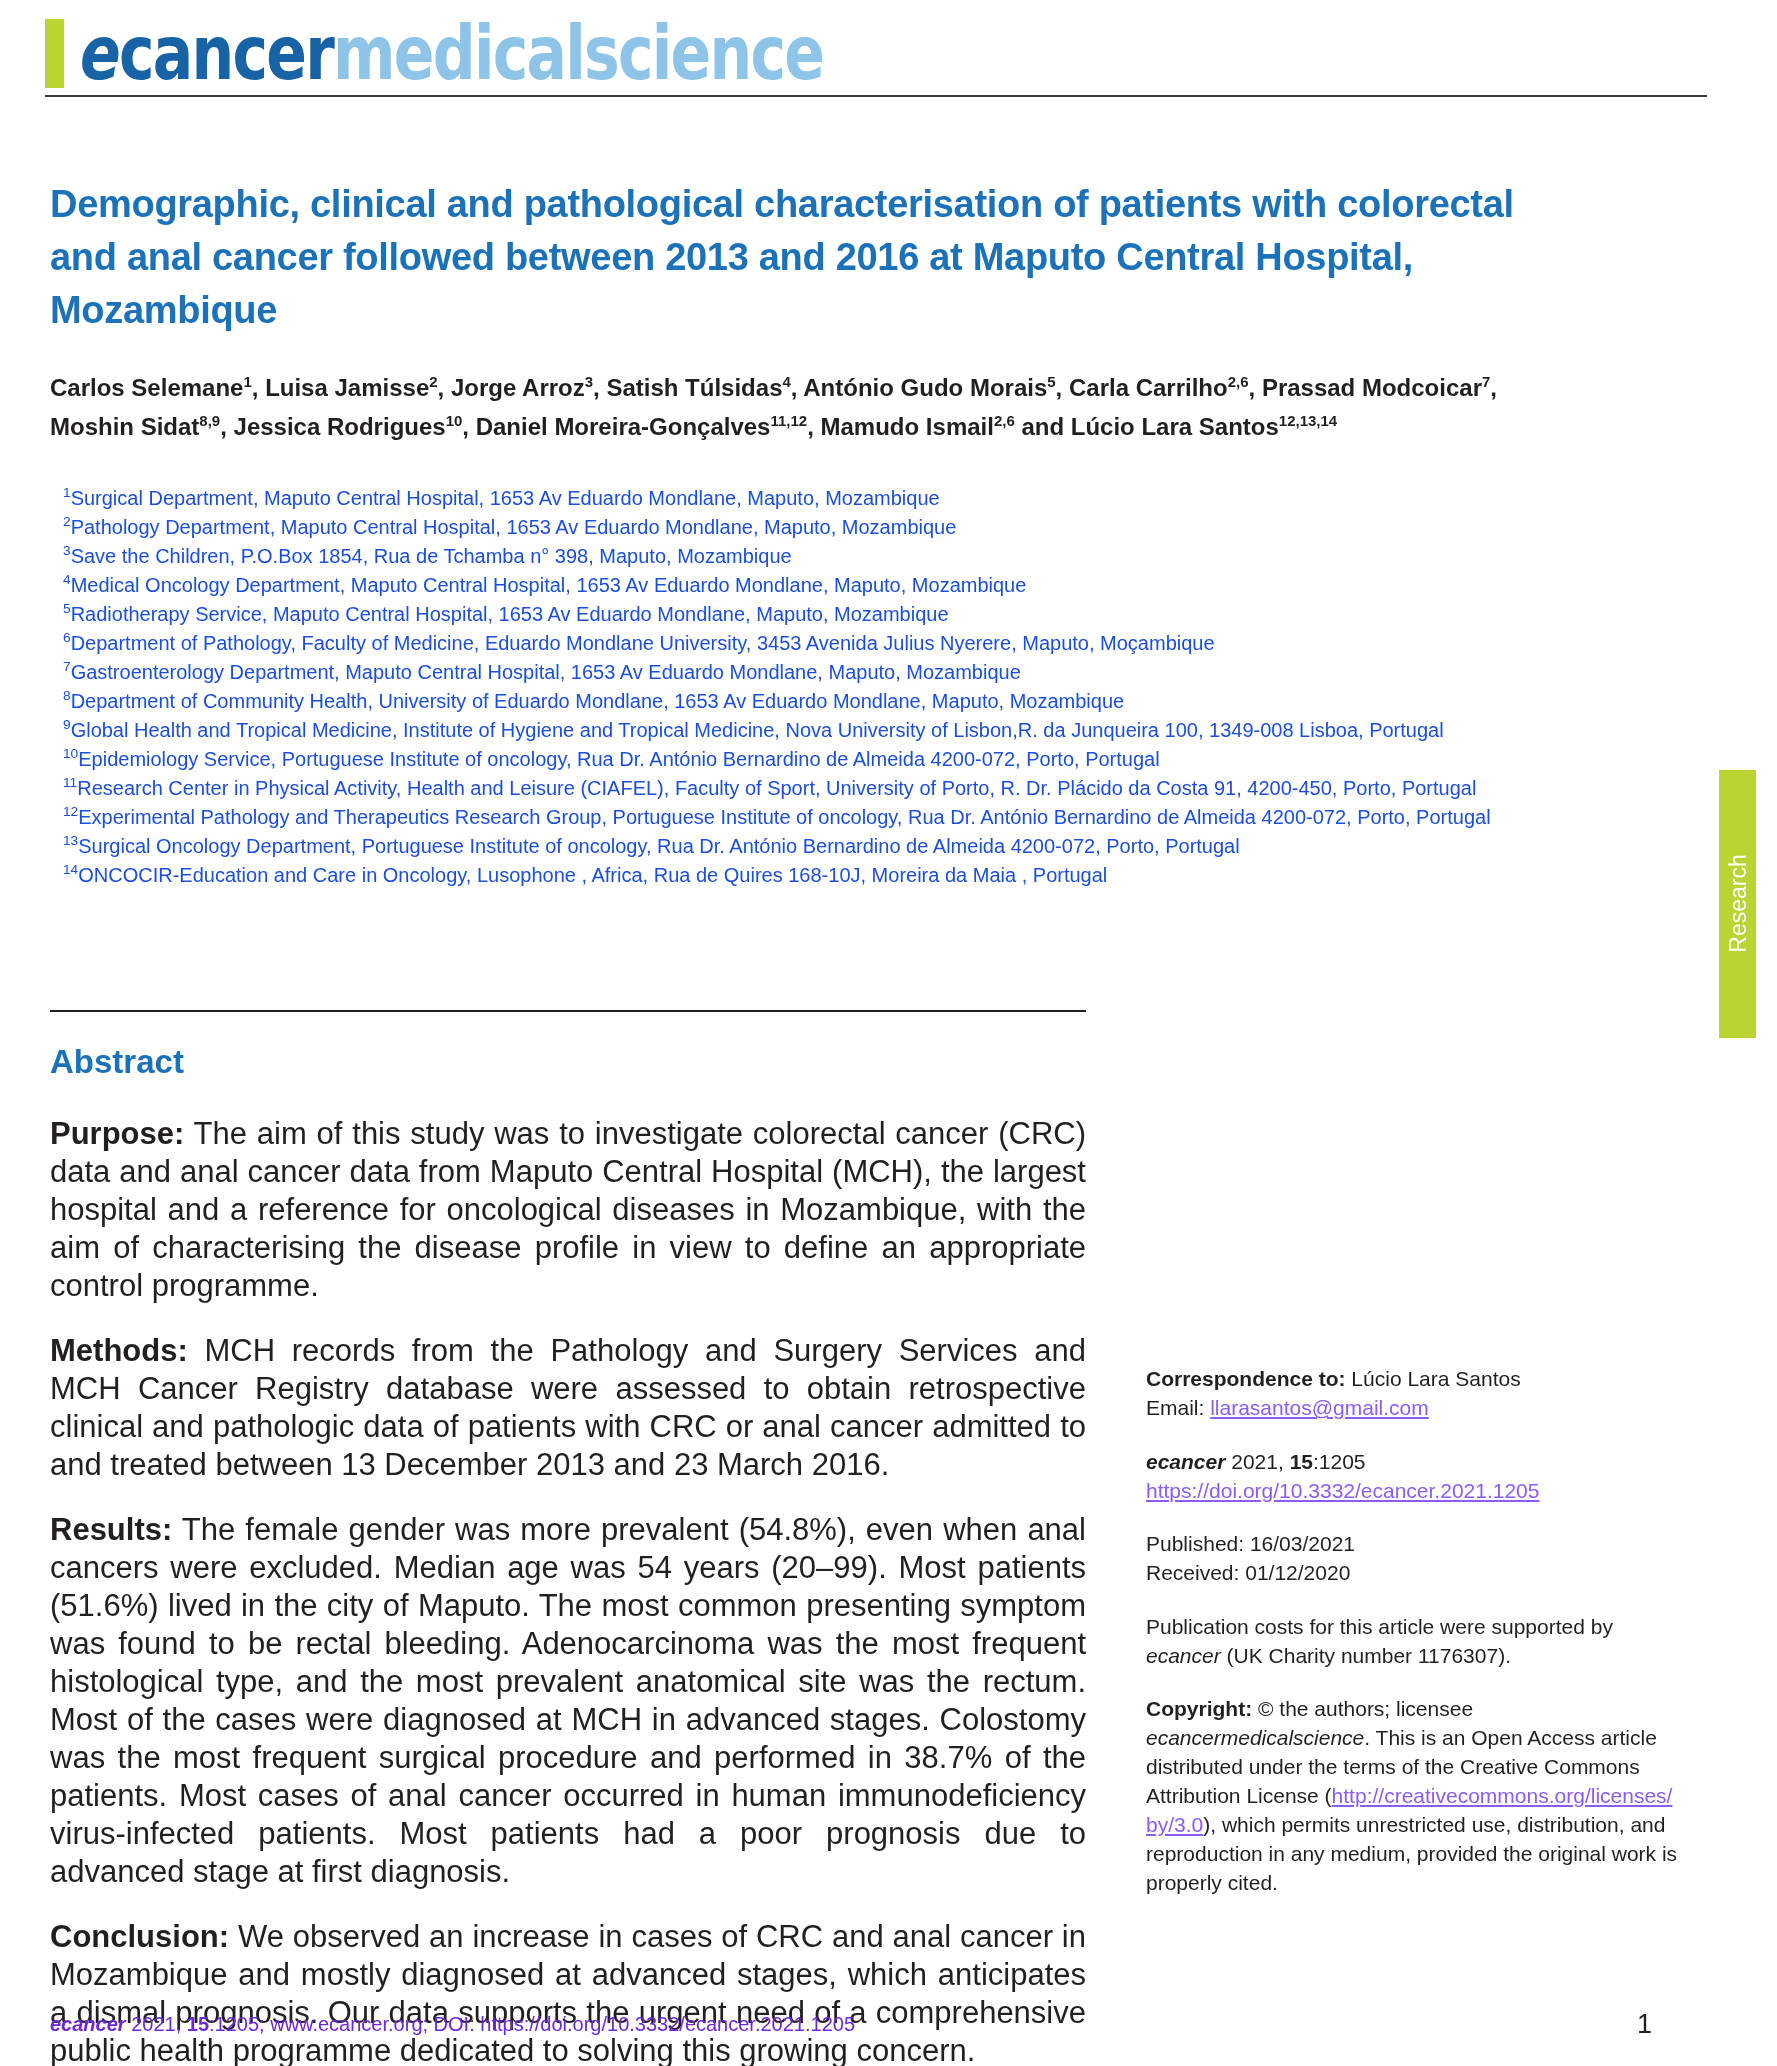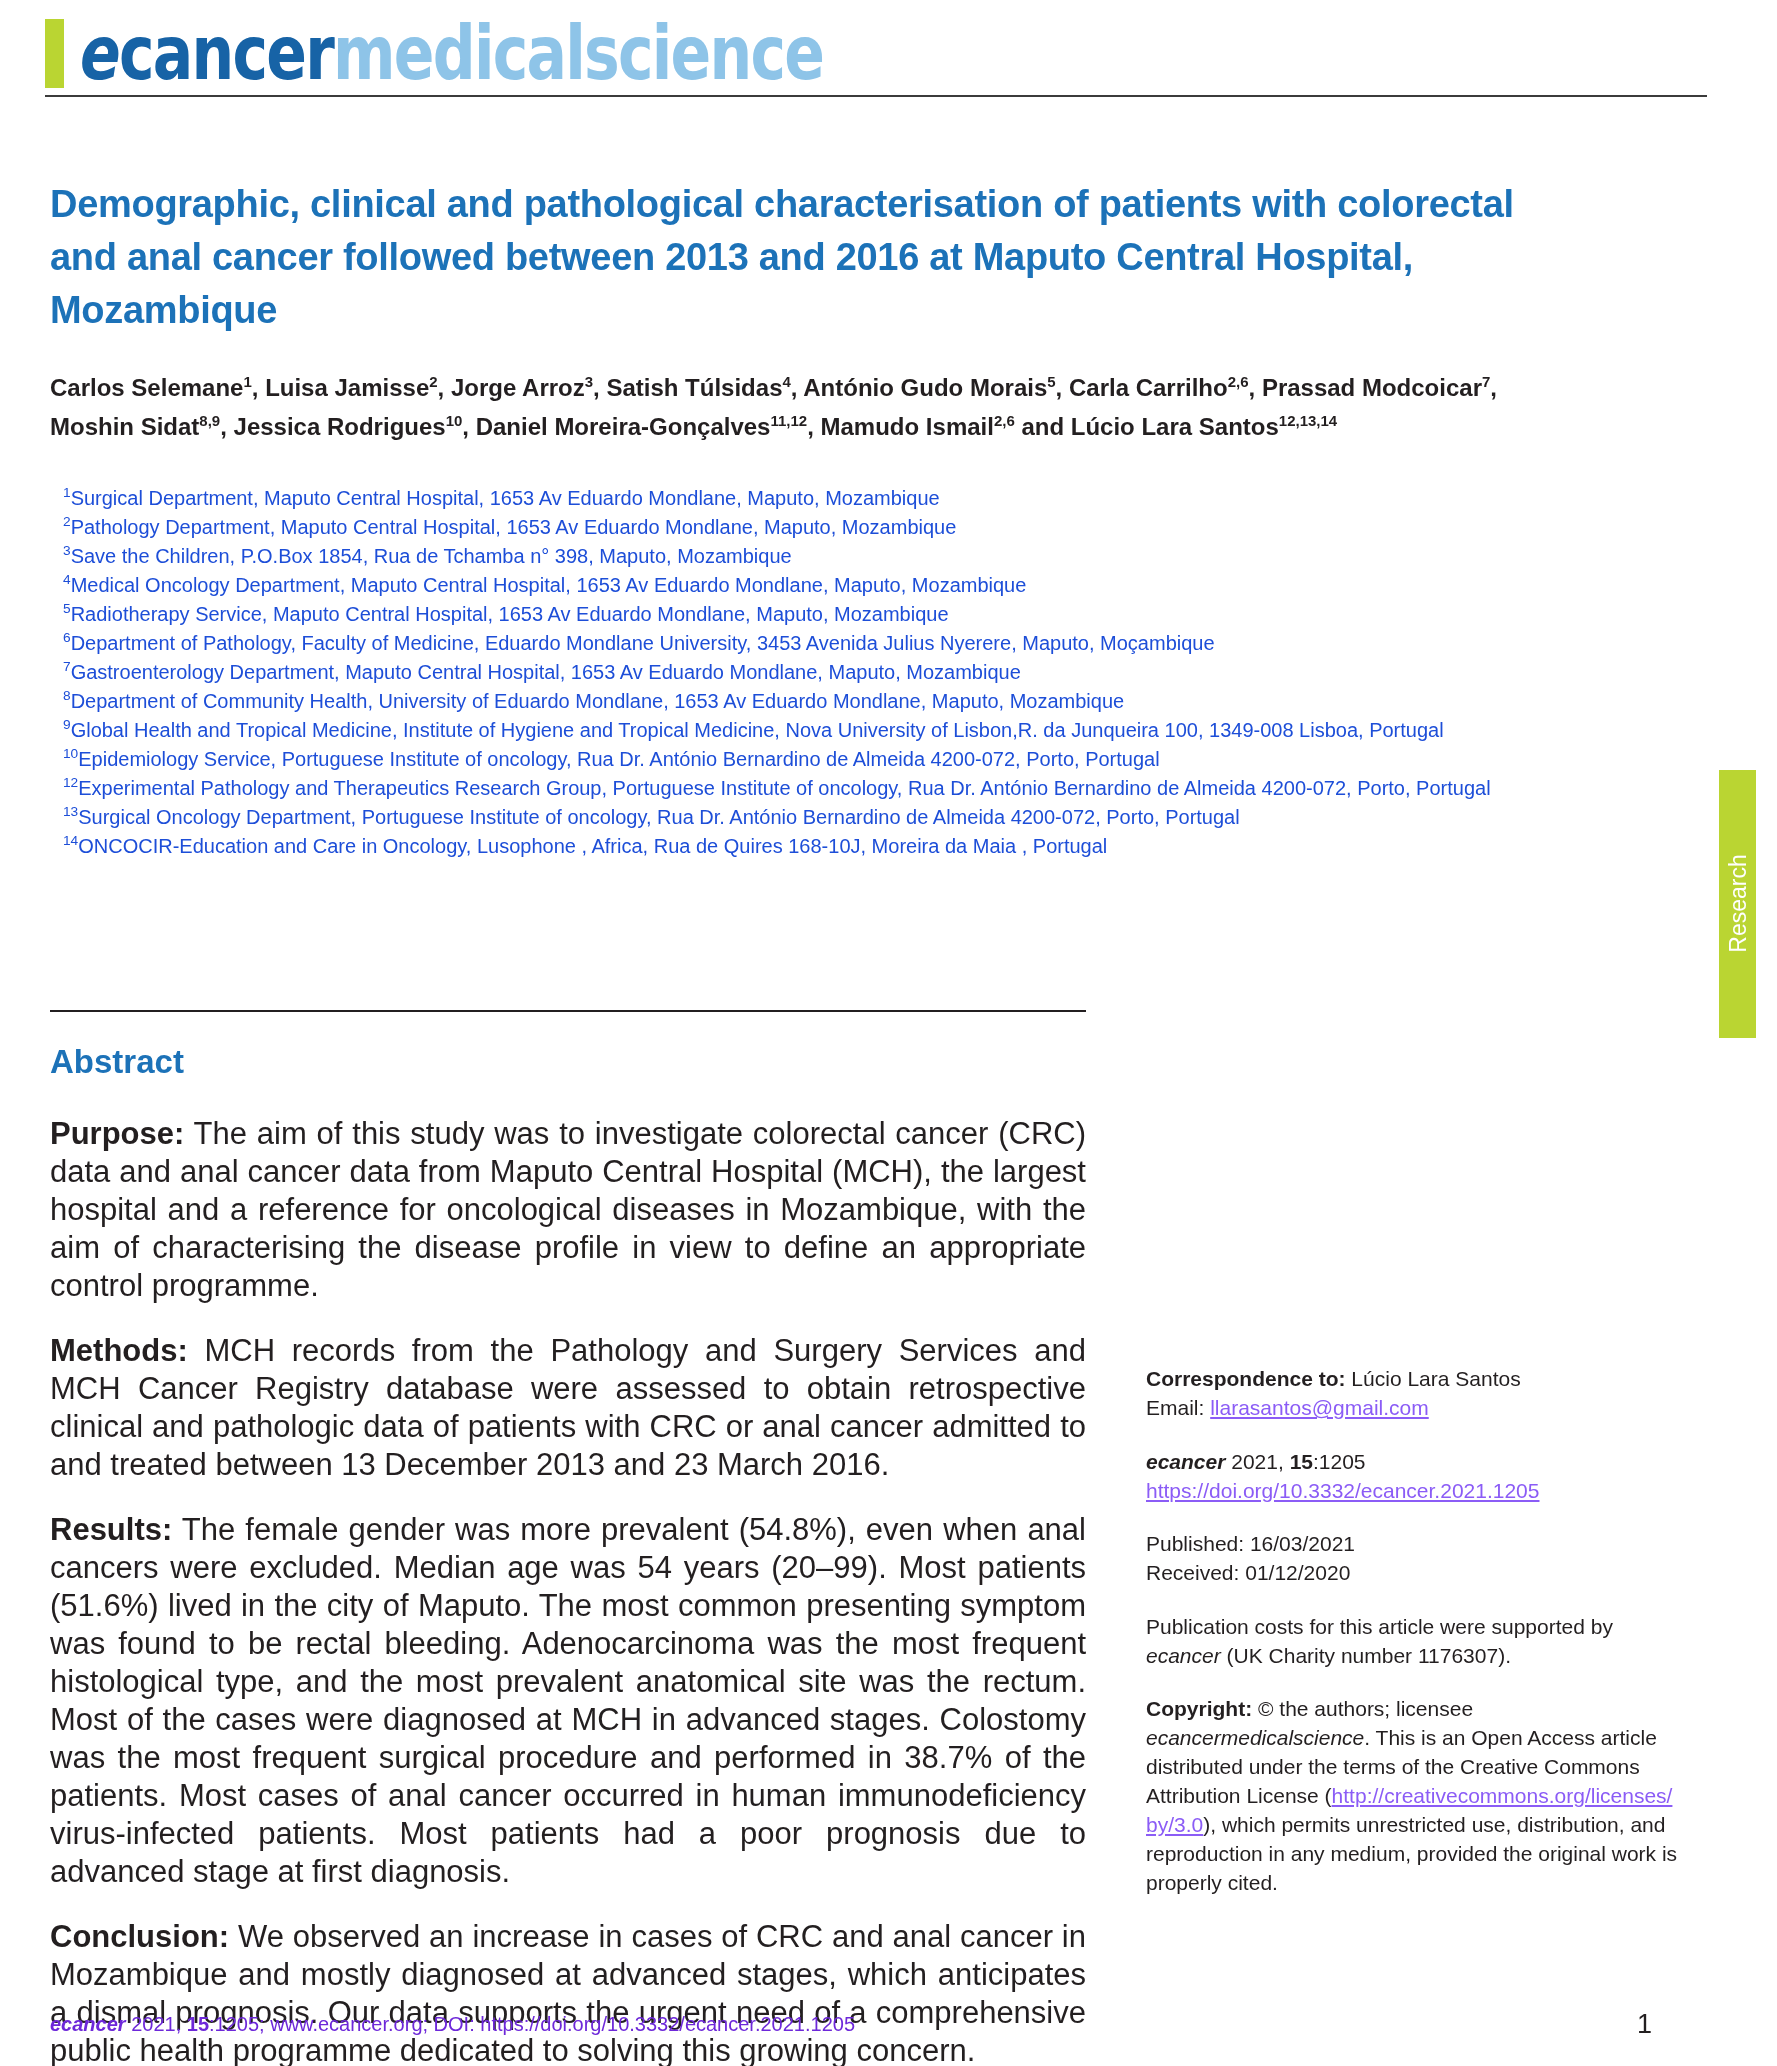--- a/index.html
+++ b/index.html
@@ -221,20 +221,21 @@
       <div class="aff"><sup>1</sup><span>Surgical Department, Maputo Central Hospital, 1653 Av Eduardo Mondlane, Maputo, Mozambique</span></div>
       <div class="aff"><sup>2</sup><span>Pathology Department, Maputo Central Hospital, 1653 Av Eduardo Mondlane, Maputo, Mozambique</span></div>
       <div class="aff"><sup>3</sup><span>Save the Children, P.O.Box 1854, Rua de Tchamba n° 398, Maputo, Mozambique</span></div>
       <div class="aff"><sup>4</sup><span>Medical Oncology Department, Maputo Central Hospital, 1653 Av Eduardo Mondlane, Maputo, Mozambique</span></div>
       <div class="aff"><sup>5</sup><span>Radiotherapy Service, Maputo Central Hospital, 1653 Av Eduardo Mondlane, Maputo, Mozambique</span></div>
       <div class="aff"><sup>6</sup><span>Department of Pathology, Faculty of Medicine, Eduardo Mondlane University, 3453 Avenida Julius Nyerere, Maputo, Moçambique</span></div>
       <div class="aff"><sup>7</sup><span>Gastroenterology Department, Maputo Central Hospital, 1653 Av Eduardo Mondlane, Maputo, Mozambique</span></div>
       <div class="aff"><sup>8</sup><span>Department of Community Health, University of Eduardo Mondlane, 1653 Av Eduardo Mondlane, Maputo, Mozambique</span></div>
       <div class="aff"><sup>9</sup><span>Global Health and Tropical Medicine, Institute of Hygiene and Tropical Medicine, Nova University of Lisbon,R. da Junqueira 100, 1349-008 Lisboa, Portugal</span></div>
       <div class="aff"><sup>10</sup><span>Epidemiology Service, Portuguese Institute of oncology, Rua Dr. António Bernardino de Almeida 4200-072, Porto, Portugal</span></div>
+      <div class="aff"><sup>11</sup><span>Research Center in Physical Activity, Health and Leisure (CIAFEL), Faculty of Sport, University of Porto, R. Dr. Plácido da Costa 91, 4200-450, Porto, Portugal</span></div>
       <div class="aff"><sup>12</sup><span>Experimental Pathology and Therapeutics Research Group, Portuguese Institute of oncology, Rua Dr. António Bernardino de Almeida 4200-072, Porto, Portugal</span></div>
       <div class="aff"><sup>13</sup><span>Surgical Oncology Department, Portuguese Institute of oncology, Rua Dr. António Bernardino de Almeida 4200-072, Porto, Portugal</span></div>
       <div class="aff"><sup>14</sup><span>ONCOCIR-Education and Care in Oncology, Lusophone , Africa, Rua de Quires 168-10J, Moreira da Maia , Portugal</span></div>
     </div>
 
   <div class="rule-abstract"></div>
 
   <div class="abstract-heading">Abstract</div>
   <div class="abstract-body">
       <p><b>Purpose:</b><span> The aim of this study was to investigate colorectal cancer (CRC) data and anal cancer data from Maputo Central Hospital (MCH), the largest hospital and a reference for oncological diseases in Mozambique, with the aim of characterising the disease profile in view to define an appropriate control programme.</span></p>

